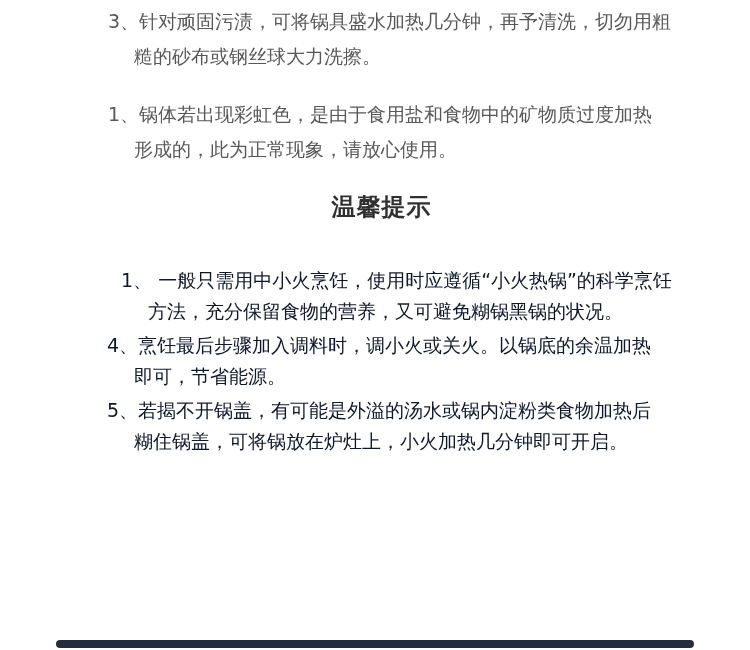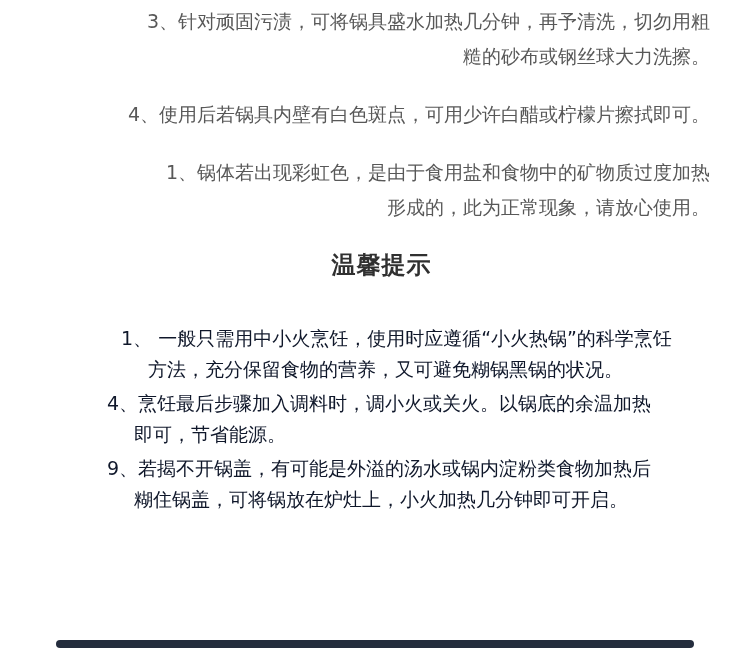--- a/index.html
+++ b/index.html
@@ -15,21 +15,20 @@
     font-family: "DejaVu Sans", "Liberation Sans", sans-serif;
   }
   .content {
     position: absolute;
     inset: 0;
   }
   ul.care-list {
     list-style: none;
     margin: 0;
     padding: 4px 40px 0 108px;
-    text-align: right;
   }
   ul.care-list li {
     font-size: 19px;
     line-height: 35px;
     color: #585858;
     white-space: pre-line;
     padding-left: 26px;
     text-indent: -26px;
     margin: 0 0 23px 0;
   }
@@ -74,31 +73,30 @@
   }
 </style>
 </head>
 <body>
 
 <div class="content">
 
   <ul class="care-list">
     <li>3、针对顽固污渍，可将锅具盛水加热几分钟，再予清洗，切勿用粗
 糙的砂布或钢丝球大力洗擦。</li>
-    <li>4、使用后若锅具内壁有白色斑点，可用少许白醋或柠檬片擦拭即可。</li>
     <li>1、锅体若出现彩虹色，是由于食用盐和食物中的矿物质过度加热
 形成的，此为正常现象，请放心使用。</li>
   </ul>
 
   <h2 class="tips-heading">温馨提示</h2>
 
   <ul class="tips-list">
     <li>1、 一般只需用中小火烹饪，使用时应遵循“小火热锅”的科学烹饪
 方法，充分保留食物的营养，又可避免糊锅黑锅的状况。</li>
     <li>4、烹饪最后步骤加入调料时，调小火或关火。以锅底的余温加热
 即可，节省能源。</li>
-    <li>9、若揭不开锅盖，有可能是外溢的汤水或锅内淀粉类食物加热后
+    <li>5、若揭不开锅盖，有可能是外溢的汤水或锅内淀粉类食物加热后
 糊住锅盖，可将锅放在炉灶上，小火加热几分钟即可开启。</li>
   </ul>
 
   <div class="bottom-bar"></div>
 
 </div>
 
 </body></html>

